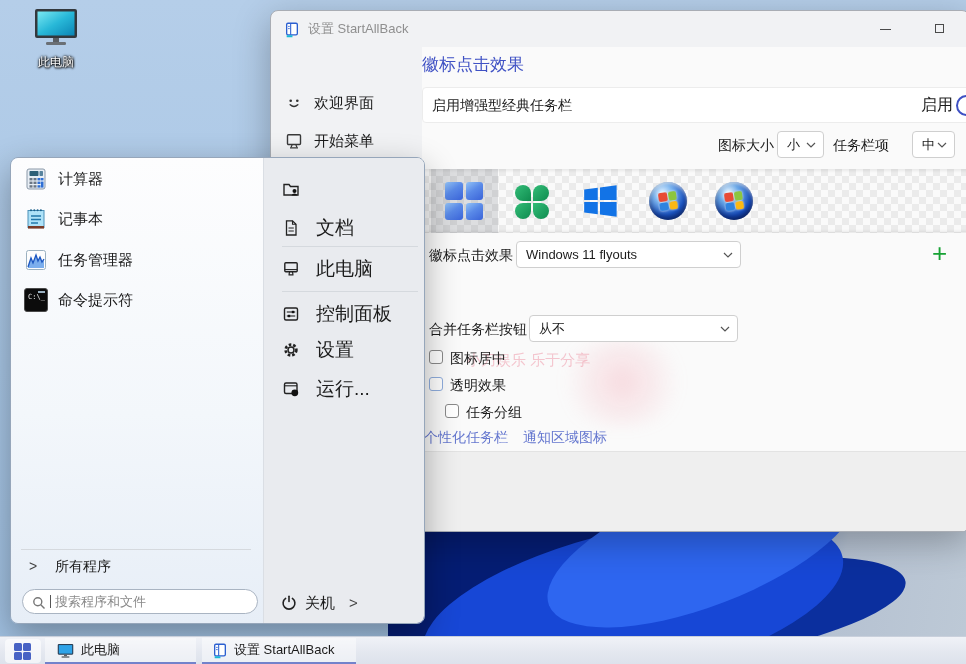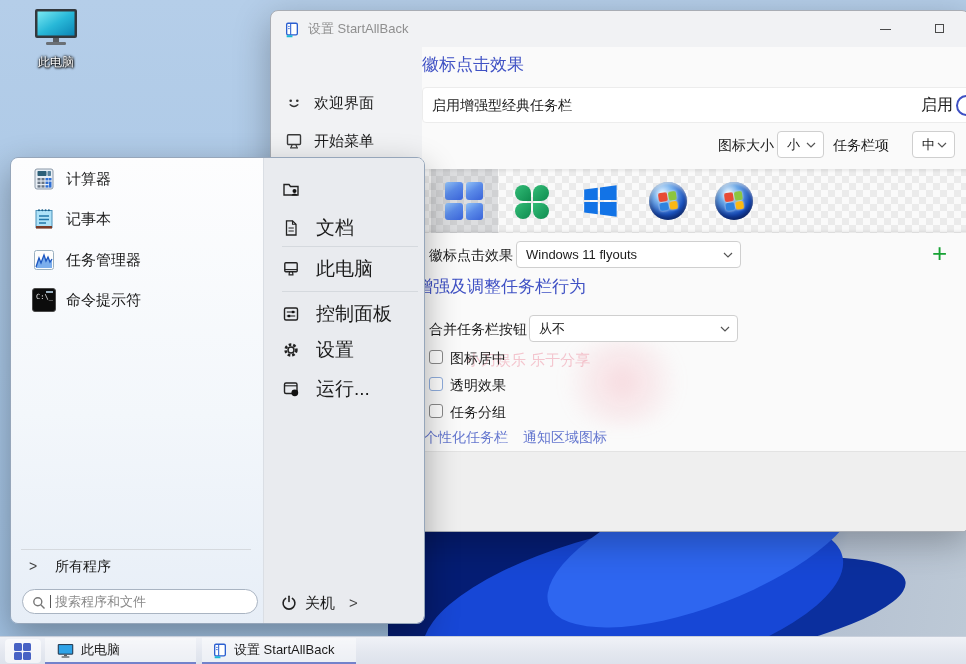--- a/index.html
+++ b/index.html
@@ -74,21 +74,21 @@
   .wm-text{position:absolute;font-size:15px;color:rgba(235,110,135,.38);white-space:nowrap;}
   .wm-blob{position:absolute;width:140px;height:90px;border-radius:50%;filter:blur(7px);
            background:radial-gradient(circle,rgba(242,150,165,.30) 0%,rgba(242,150,165,0) 70%);}
 
   
   #menu{left:10px;top:157px;width:415px;height:467px;z-index:3;border:1px solid #96a6ba;border-radius:8px;
         box-shadow:0 12px 34px rgba(0,0,0,.32);overflow:hidden;}
   #menu-left{left:0;top:0;width:252px;height:100%;
      background:linear-gradient(180deg,#fdfdfe 0%,#f3f7fb 55%,#e7eef7 100%);}
   #menu-right{left:252px;top:0;width:163px;height:100%;background:#e9ebef;border-left:1px solid #dadee4;}
-  .ml-item{position:absolute;left:8px;width:204px;height:38px;}
+  .ml-item{position:absolute;left:0;width:204px;height:38px;}
   .ml-item .mi{position:absolute;left:13px;top:7px;}
   .ml-item .mt{position:absolute;left:47px;line-height:38px;font-size:15px;}
   .mr-item{position:absolute;left:252px;width:163px;height:36px;}
   .mr-item .mi{position:absolute;left:19px;top:9px;}
   .mr-item .mt{position:absolute;left:53px;line-height:36px;font-size:19px;}
   .mdiv{position:absolute;height:1px;background:#d5d9de;}
   #all-programs{left:0;top:396px;width:252px;height:24px;font-size:14px;}
   #all-programs .ch{position:absolute;left:18px;line-height:24px;color:#444;}
   #all-programs .mt{position:absolute;left:44px;line-height:24px;}
   #search-box{left:11px;top:431px;width:236px;height:25px;background:#fff;border:1px solid #a9b4c2;border-radius:13px;}
@@ -267,41 +267,40 @@
       <span class="row-lbl" style="left:7px;">徽标点击效果</span>
       <div class="dd" style="left:94px;top:0;width:225px;">
         <span>Windows 11 flyouts</span>
         <svg width="10" height="6" viewBox="0 0 10 6">
             <path d="M1 1 L5 5 L9 1" stroke="#555" stroke-width="1.2" fill="none"></path>
           </svg>
       </div>
       <span class="plus" style="left:510px;top:-2px;">+</span>
     </div>
 
-    <div class="abs h-blue" style="left:-6px;top:228px;white-space:nowrap;">增强及调整任务栏行为</div>
 
     <div class="abs" style="left:0;top:268px;width:549px;height:28px;">
       <span class="row-lbl" style="left:7px;">合并任务栏按钮</span>
       <div class="dd" style="left:107px;top:0;width:209px;">
         <span>从不</span>
         <svg width="10" height="6" viewBox="0 0 10 6">
             <path d="M1 1 L5 5 L9 1" stroke="#555" stroke-width="1.2" fill="none"></path>
           </svg>
       </div>
     </div>
 
     <div class="abs" style="left:0;top:300px;width:300px;height:22px;">
       <span class="cb" style="left:7px;top:3px;"></span>
       <span class="cb-lbl" style="left:28px;">图标居中</span>
     </div>
     <div class="abs" style="left:0;top:327px;width:300px;height:22px;">
       <span class="cb blue" style="left:7px;top:3px;"></span>
       <span class="cb-lbl" style="left:28px;">透明效果</span>
     </div>
-    <div class="abs" style="left:0;top:354px;width:300px;height:22px;text-decoration:underline;">
+    <div class="abs" style="left:16px;top:354px;width:300px;height:22px;text-decoration:underline;">
       <span class="cb" style="left:7px;top:3px;"></span>
       <span class="cb-lbl" style="left:28px;">任务分组</span>
     </div>
 
     <span class="lnk" style="left:2px;top:380px;">个性化任务栏</span>
     <span class="lnk" style="left:101px;top:380px;">通知区域图标</span>
 
     <div class="abs" style="left:0;top:404px;width:549px;height:1px;background:#e3e3e3;"></div>
     <div class="abs" style="left:0;top:405px;width:549px;height:81px;background:#efefef;"></div>
   </div>

